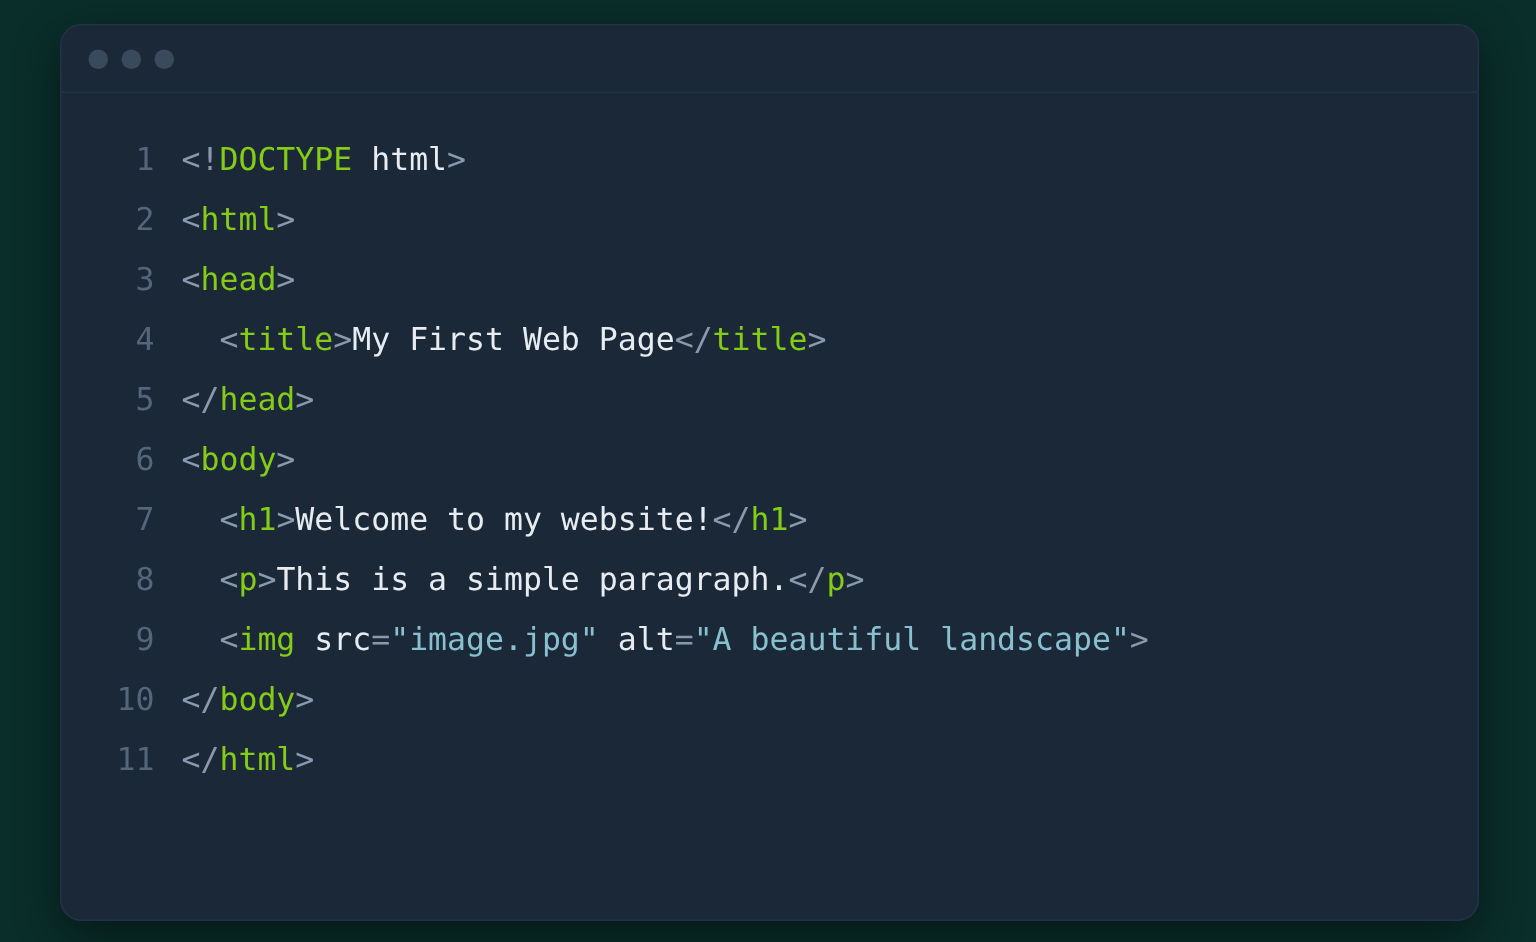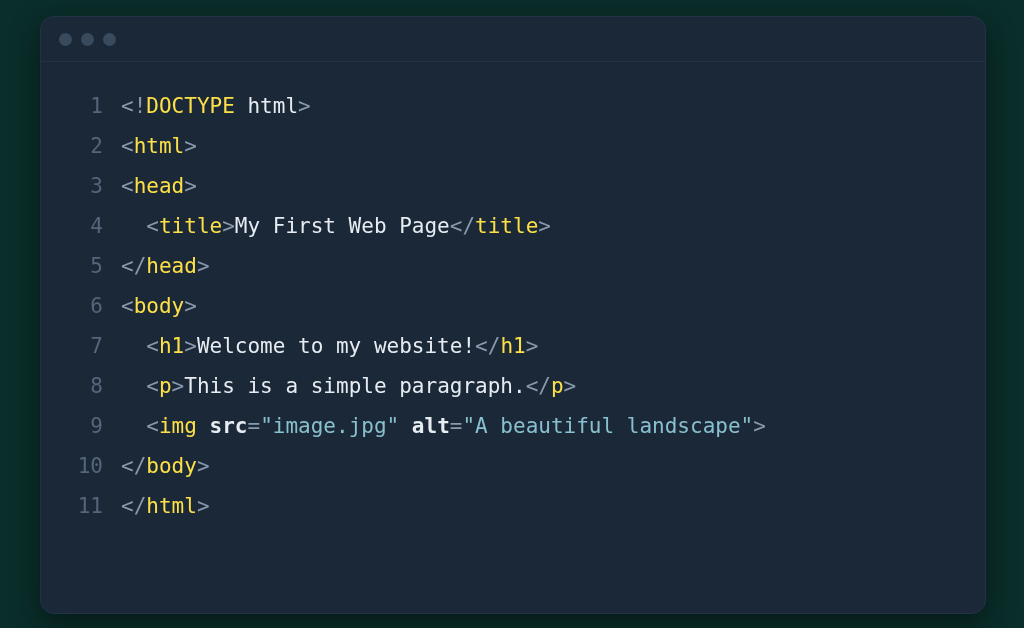--- a/index.html
+++ b/index.html
@@ -55,23 +55,23 @@
     text-align: right;
     color: #55657a;
     user-select: none;
     flex-shrink: 0;
     padding-right: 18px;
   }
   .code {
     flex: 1;
   }
   .t-punc { color: #8a99ad; }        
-  .t-tag  { color: #fde047; }        
+  .t-tag  { color: #84cc16; }        
   .t-text { color: #e7ecf2; }        
-  .t-attr { color: #e7ecf2; font-weight: bold; }
+  .t-attr { color: #e7ecf2; }
   .t-str  { color: #88c0d0; }        
 </style>
 </head>
 <body>
 
 <div class="window">
   <div class="title-bar">
     <div class="dot"></div>
     <div class="dot"></div>
     <div class="dot"></div>

